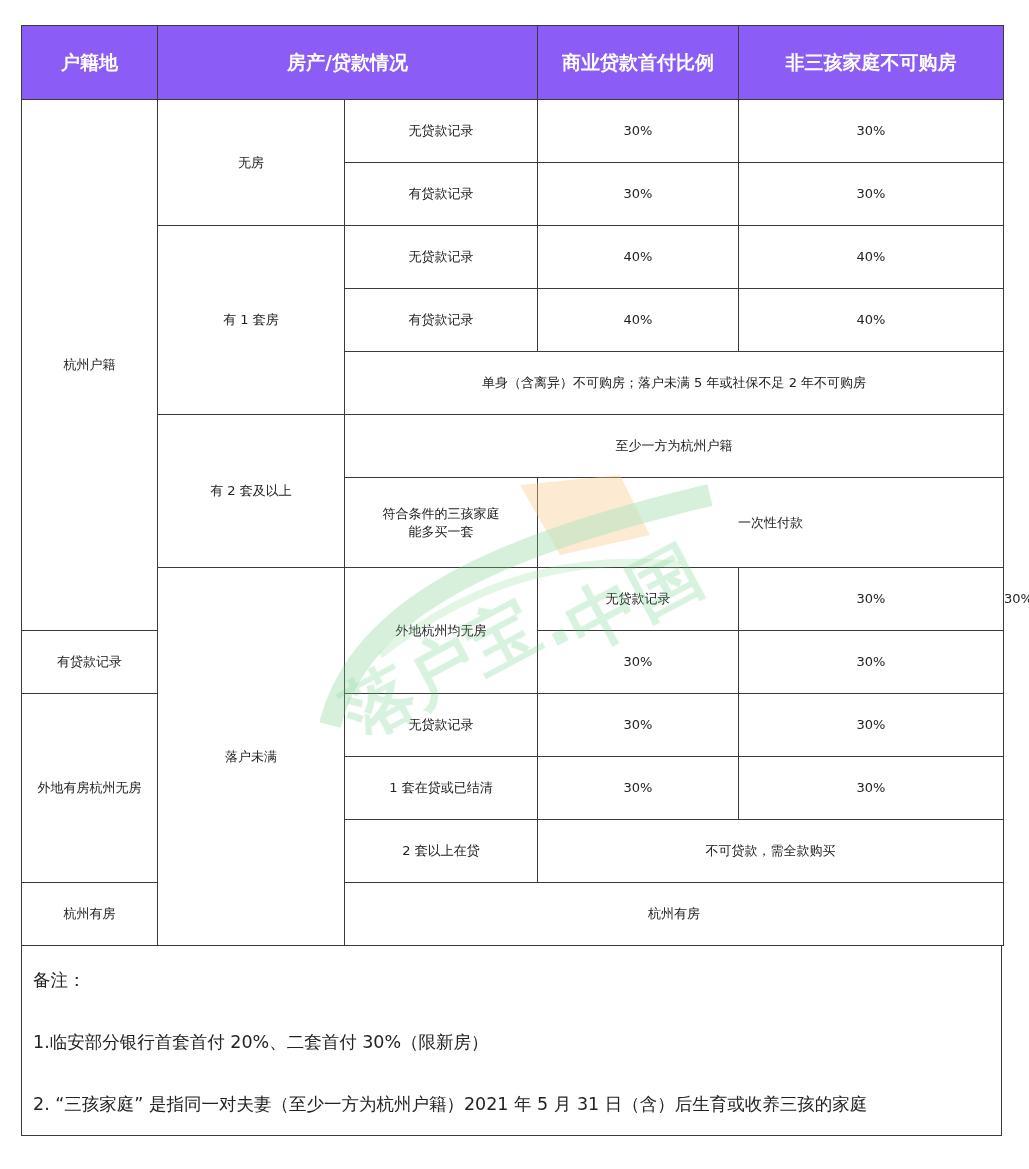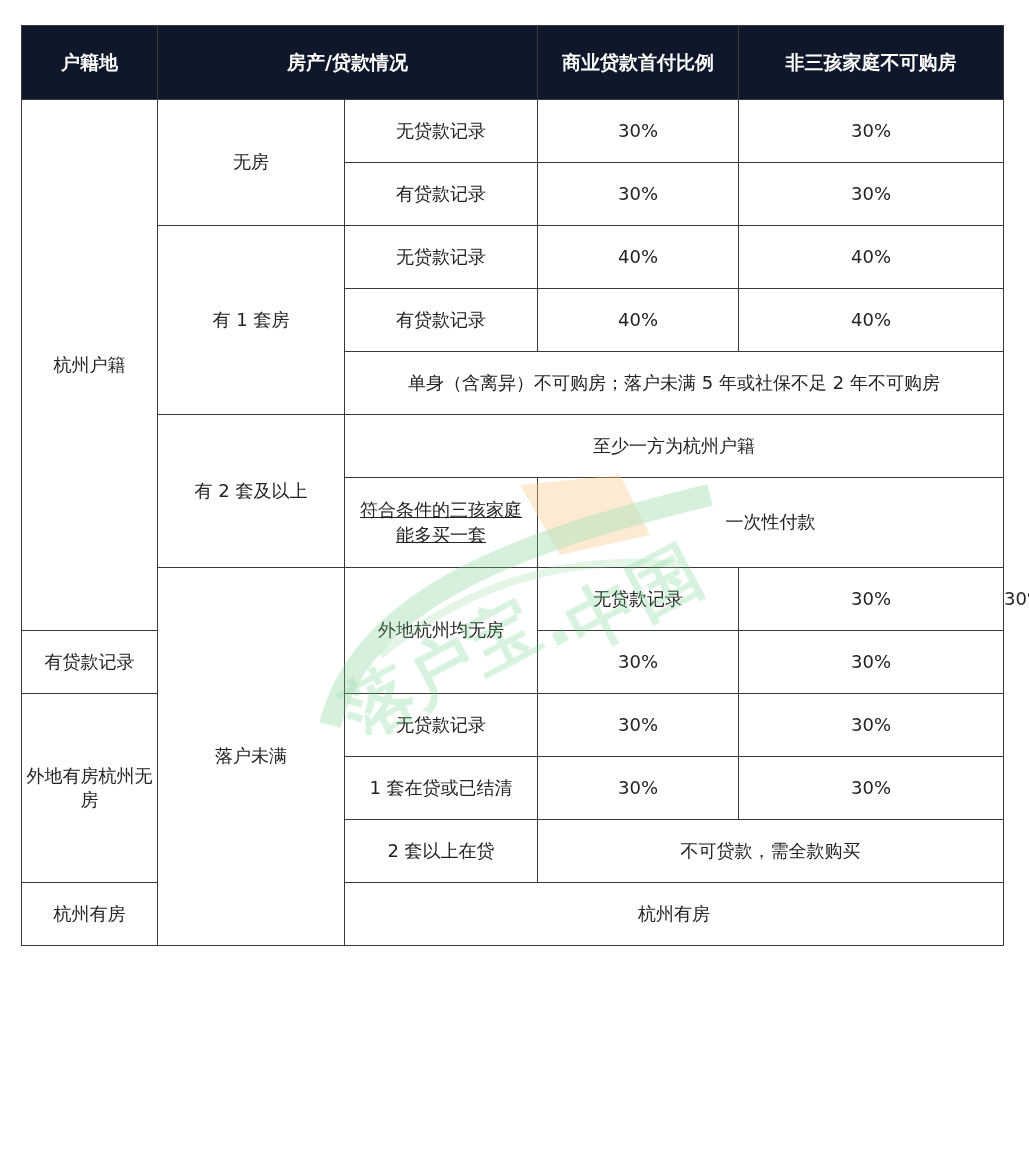--- a/index.html
+++ b/index.html
@@ -1,25 +1,25 @@
 <!DOCTYPE html>
 <html><head>
 <meta charset="utf-8">
 <style>
   html, body { margin: 0; padding: 0; background: #ffffff; }
   body { width: 1029px; height: 1169px; position: relative; overflow: hidden;
          font-family: "DejaVu Sans", "Liberation Sans", sans-serif; color: #222; }
   .wrap { position: absolute; left: 21px; top: 25px; width: 982px; }
   table.policy { border-collapse: collapse; width: 982px; table-layout: fixed; }
   table.policy td, table.policy th { border: 1.5px solid #3a3a3a; text-align: center; vertical-align: middle;
-        font-size: 18px; padding: 0; line-height: 1.35; }
-  table.policy th { background: #0f172a; color: #ffffff; font-weight: bold; font-size: 19px; height: 73px; }
+        font-size: 13px; padding: 0; line-height: 1.35; }
+  table.policy th { background: #8b5cf6; color: #ffffff; font-weight: bold; font-size: 19px; height: 73px; }
   table.policy td { height: 62px; }
   td.tall { height: 89px !important; }
-  td.small { font-size: 15.5px; line-height: 1.8; text-decoration: underline; }
+  td.small { font-size: 15.5px; line-height: 1.8; }
   .notes { border: 1.5px solid #3a3a3a; border-top: none; width: 979px; height: 189px; position: relative; }
   .notes p { position: absolute; left: 11px; margin: 0; font-size: 17.5px; white-space: nowrap; }
   .watermark { position: absolute; left: 320px; top: 455px; width: 420px; height: 280px; pointer-events: none; opacity: 0.55; }
 </style>
 </head>
 <body>
 
 <div class="wrap">
   <table class="policy">
     <colgroup>
@@ -104,20 +104,25 @@
         <td>2 套以上在贷</td>
         <td colspan="2">不可贷款，需全款购买</td>
       </tr>
       <tr>
         <td>杭州有房</td>
         <td colspan="3">杭州有房</td>
       </tr>
     </tbody>
   </table>
 
+  <div class="notes">
+    <p style="top:22px">备注：</p>
+    <p style="top:84px">1.临安部分银行首套首付 20%、二套首付 30%（限新房）</p>
+    <p style="top:146px">2. “三孩家庭” 是指同一对夫妻（至少一方为杭州户籍）2021 年 5 月 31 日（含）后生育或收养三孩的家庭</p>
+  </div>
 </div>
 
 <svg class="watermark" viewBox="0 0 420 280">
   <polygon points="200,30 300,20 330,80 240,100" fill="#f6c98a" opacity="0.7"></polygon>
   <path d="M10,270 C40,150 180,90 390,40" stroke="#7ad08e" stroke-width="22" fill="none" opacity="0.55"></path>
   <path d="M60,200 C160,120 260,100 360,110" stroke="#9ade9f" stroke-width="8" fill="none" opacity="0.5"></path>
   <g fill="#5cc878" opacity="0.45" font-weight="bold" font-family="DejaVu Sans, sans-serif">
     <text x="20" y="270" font-size="70" transform="rotate(-28 60 240)">落户宝</text>
     <text x="220" y="190" font-size="70" transform="rotate(-28 270 160)">·中国</text>
   </g>

